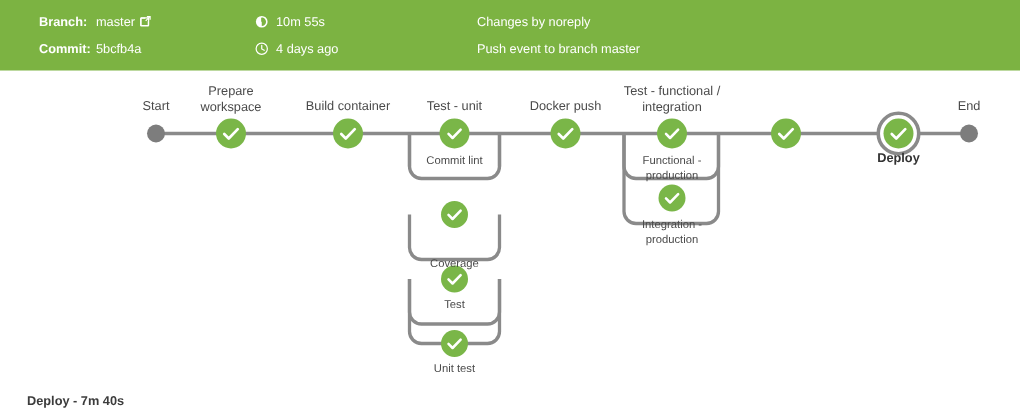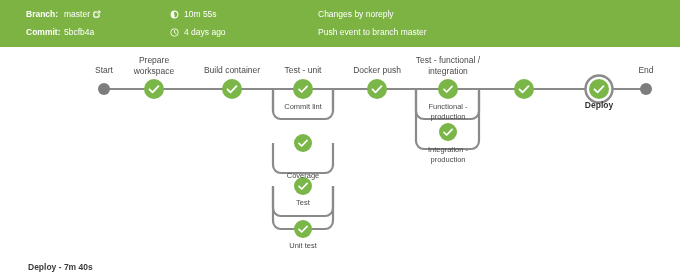--- a/index.html
+++ b/index.html
@@ -75,21 +75,21 @@
     text-align: center;
     font-size: 7.5px;
     line-height: 9.5px;
     color: #4a4a4a;
     white-space: pre-line;
   }
 
   
   #footer-status {
     position: absolute;
-    left: 28px; top: 262px;
+    left: 18px; top: 262px;
     font-size: 8.5px;
     font-weight: bold;
     color: #3c3c3c;
     white-space: nowrap;
   }
 </style>
 </head>
 <body>
 
 <div id="build-header">

